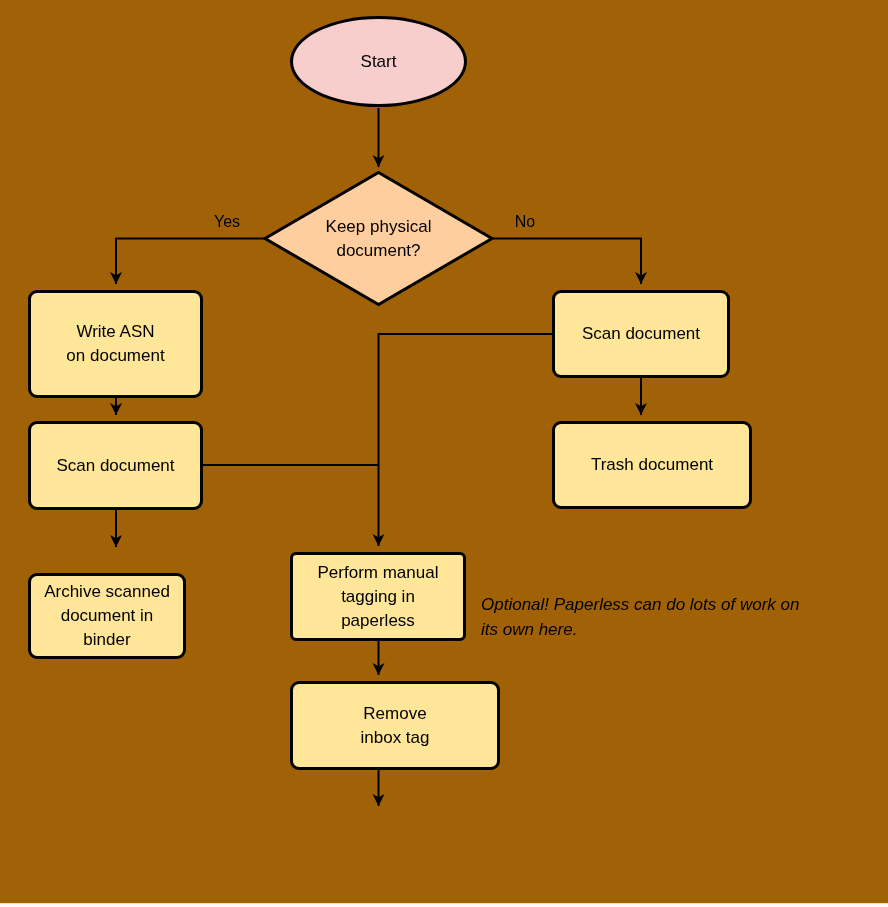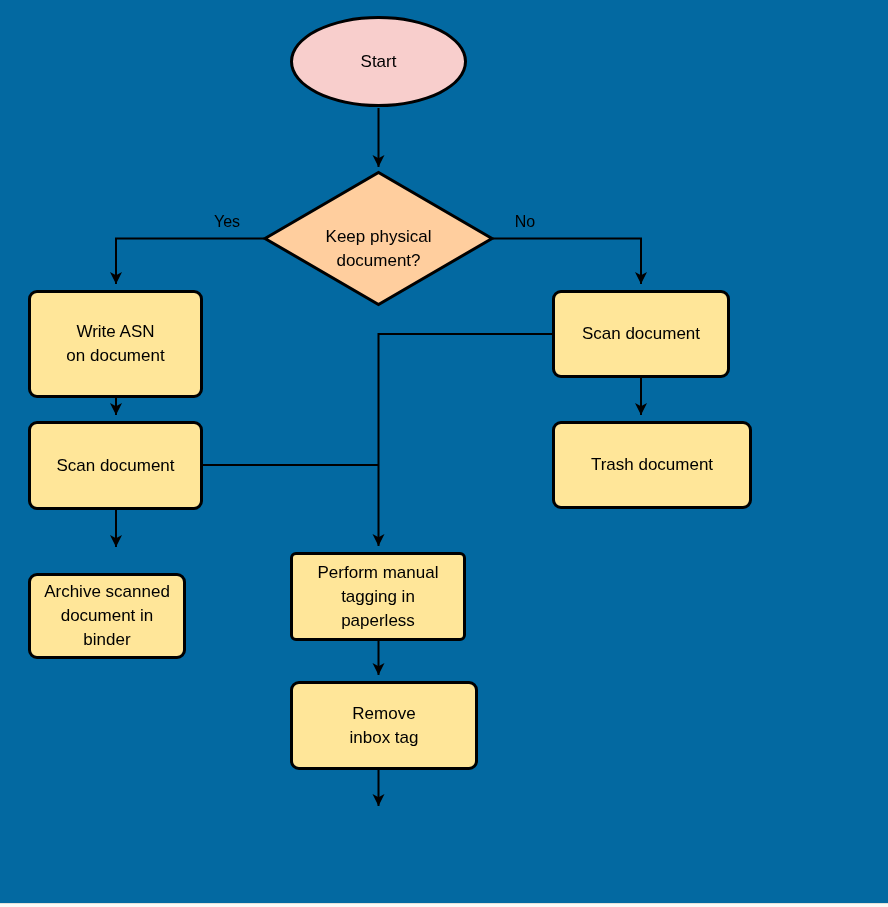--- a/index.html
+++ b/index.html
@@ -6,21 +6,21 @@
     margin: 0;
     padding: 0;
     background: #ffffff;
     font-family: "Liberation Sans", sans-serif;
     color: #000000;
   }
   #canvas {
     position: relative;
     width: 888px;
     height: 907px;
-    background: #0369a1;
+    background: #a16207;
     overflow: hidden;
   }
   #edges {
     position: absolute;
     left: 0; top: 0;
     width: 888px; height: 907px;
   }
   .node {
     position: absolute;
     display: flex;
@@ -70,23 +70,23 @@
     z-index: 2;
   }
   
   #node-start      { left: 290px; top: 16px;  width: 177px; height: 91px; }
   #node-write-asn  { left: 28px;  top: 290px; width: 175px; height: 108px; }
   #node-scan-left  { left: 28px;  top: 421px; width: 175px; height: 89px; }
   #node-archive    { left: 28px;  top: 553px; width: 158px; height: 86px; margin-top: 20px; }
   #node-scan-right { left: 552px; top: 290px; width: 178px; height: 88px; }
   #node-trash      { left: 552px; top: 421px; width: 200px; height: 88px; }
   #node-perform    { left: 290px; top: 552px; width: 176px; height: 89px; border-radius: 6px; }
-  #node-remove     { left: 290px; top: 681px; width: 188px; height: 89px; }
+  #node-remove     { left: 290px; top: 681px; width: 210px; height: 89px; }
   #node-end        { left: 290px; top: 812px; width: 177px; height: 90px; }
-  #decision-text   { left: 293px; top: 213px; width: 171px; height: 72px; }
+  #decision-text   { left: 293px; top: 203px; width: 171px; height: 72px; }
   #label-yes       { left: 205px; top: 212px; width: 44px; }
   #label-no        { left: 503px; top: 212px; width: 44px; }
   #note-optional   { left: 481px; top: 592px; width: 402px; }
   #bottom-hairline {
     position: absolute;
     left: 0; top: 903px;
     width: 888px; height: 1px;
     background: #e4e1d9;
     z-index: 1;
   }
@@ -145,20 +145,22 @@
 binder</div>
 
   <div id="node-scan-right" class="node process">Scan document</div>
 
   <div id="node-trash" class="node process">Trash document</div>
 
   <div id="node-perform" class="node process">Perform manual
 tagging in
 paperless</div>
 
+  <div id="note-optional" class="note">Optional! Paperless can do lots of work on
+its own here.</div>
 
   <div id="node-remove" class="node process">Remove
 inbox tag</div>
 
 
   <div id="bottom-hairline"></div>
   <div id="bottom-strip"></div>
 
 </div>
 

